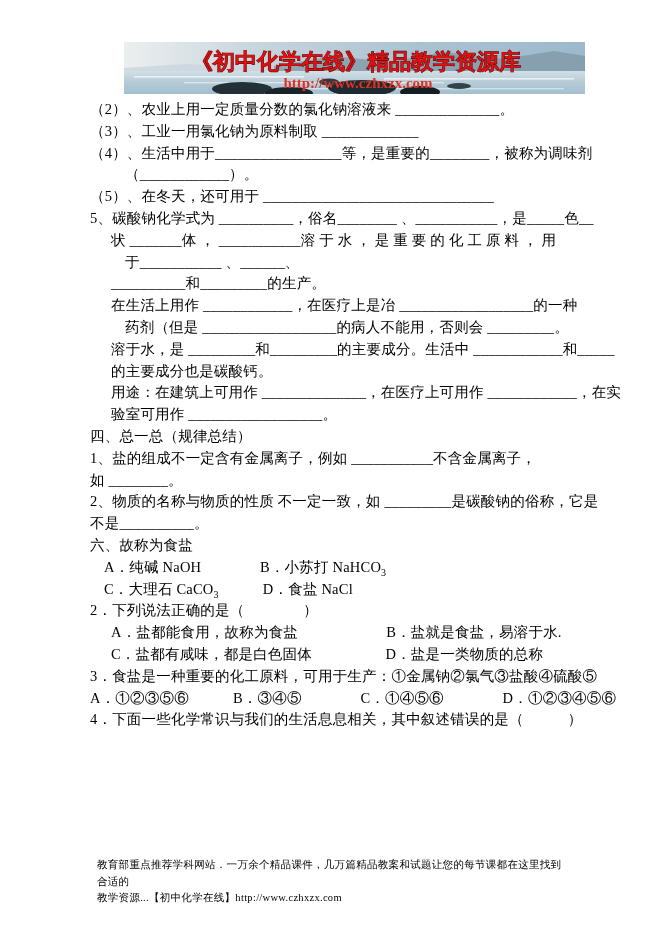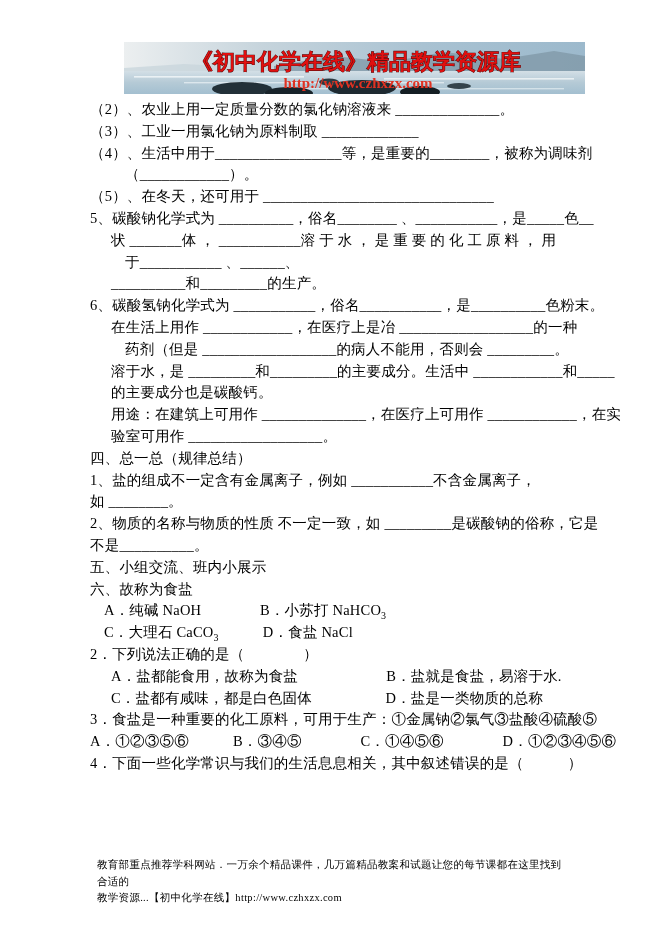--- a/index.html
+++ b/index.html
@@ -74,33 +74,31 @@
   <div class="content">
     <div class="line">（2）、农业上用一定质量分数的氯化钠溶液来 ______________。</div>
     <div class="line">（3）、工业一用氯化钠为原料制取 _____________</div>
     <div class="line">（4）、生活中用于_________________等，是重要的________，被称为调味剂</div>
     <div class="line i3">（____________）。</div>
     <div class="line">（5）、在冬天，还可用于 _______________________________</div>
     <div class="line">5、碳酸钠化学式为 __________，俗名________ 、___________，是_____色__</div>
     <div class="line i2">状 _______体 ， ___________溶 于 水 ， 是 重 要 的 化 工 原 料 ， 用</div>
     <div class="line i3">于___________ 、______、</div>
     <div class="line i2">__________和_________的生产。</div>
-    <div class="line">6、碳酸氢钠化学式为 ___________，俗名___________，是__________色粉末。</div>
     <div class="line i2">在生活上用作 ____________，在医疗上是冶 __________________的一种</div>
     <div class="line i3">药剂（但是 __________________的病人不能用，否则会 _________。</div>
     <div class="line i2">溶于水，是 _________和_________的主要成分。生活中 ____________和_____</div>
     <div class="line i2">的主要成分也是碳酸钙。</div>
     <div class="line i2">用途：在建筑上可用作 ______________，在医疗上可用作 ____________，在实</div>
     <div class="line i2">验室可用作 __________________。</div>
     <div class="line">四、总一总（规律总结）</div>
     <div class="line">1、盐的组成不一定含有金属离子，例如 ___________不含金属离子，</div>
     <div class="line">如 ________。</div>
     <div class="line">2、物质的名称与物质的性质 不一定一致，如 _________是碳酸钠的俗称，它是</div>
     <div class="line">不是__________。</div>
-    <div class="line">五、小组交流、班内小展示</div>
     <div class="line">六、故称为食盐</div>
     <div class="line i1"><span>A．纯碱 NaOH　　　　B．小苏打 NaHCO</span><sub>3</sub><span></span></div>
     <div class="line i1"><span>C．大理石 CaCO</span><sub>3</sub><span>　　　D．食盐 NaCl</span></div>
     <div class="line">2．下列说法正确的是（　　　　）</div>
     <div class="line i2">A．盐都能食用，故称为食盐　　　　　　B．盐就是食盐，易溶于水.</div>
     <div class="line i2">C．盐都有咸味，都是白色固体　　　　　D．盐是一类物质的总称</div>
     <div class="line">3．食盐是一种重要的化工原料，可用于生产：①金属钠②氯气③盐酸④硫酸⑤</div>
     <div class="line">A．①②③⑤⑥　　　B．③④⑤　　　　C．①④⑤⑥　　　　D．①②③④⑤⑥</div>
     <div class="line">4．下面一些化学常识与我们的生活息息相关，其中叙述错误的是（　　　）</div>
   </div>

